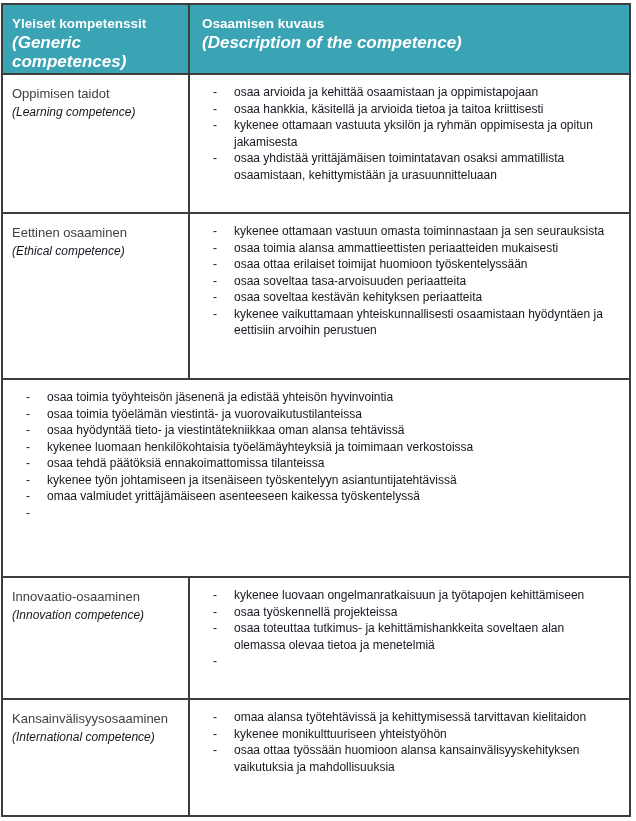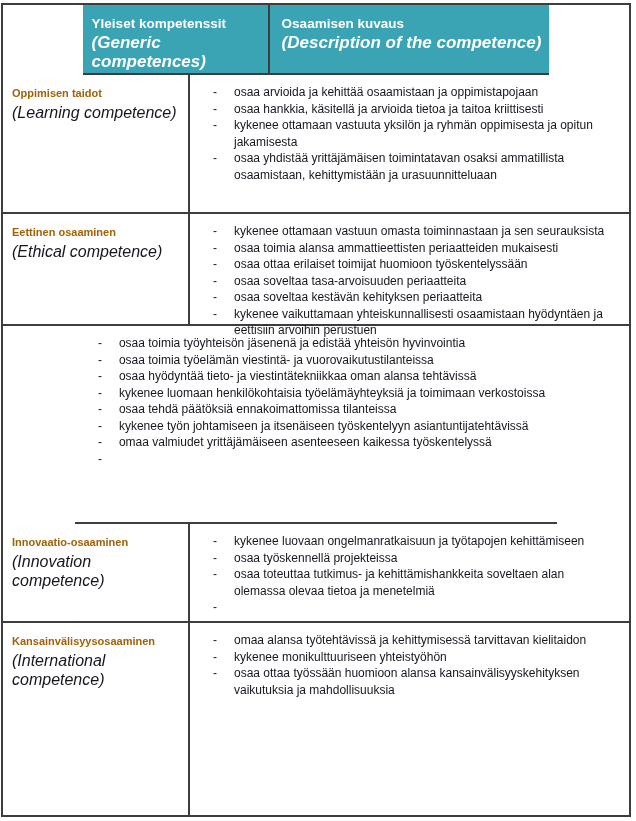--- a/index.html
+++ b/index.html
@@ -18,21 +18,20 @@
   .ctable {
     position: absolute;
     top: 3px; left: 1px;
     width: 630px;
     height: 814px;
     border: 2px solid #3d3d3d;
     display: flex;
     flex-direction: column;
     box-sizing: border-box;
     background: #ffffff;
-    align-items: center;
   }
   .trow {
     display: flex;
     flex-direction: row;
     border-bottom: 2px solid #3d3d3d;
     box-sizing: border-box;
     flex: 0 0 auto;
   }
   .trow:last-child { border-bottom: none; flex: 1 1 auto; }
   .cell-left {
@@ -60,27 +59,27 @@
     line-height: 19px;
   }
   .head-sub {
     font-size: 17px;
     font-weight: bold;
     font-style: italic;
     line-height: 19px;
   }
   
   .row-title {
-    font-size: 11px;
-    font-weight: bold;
-    color: #a16207;
+    font-size: 13px;
+    font-weight: normal;
+    color: #404040;
     line-height: 19px;
   }
   .row-sub {
-    font-size: 16px;
+    font-size: 12px;
     font-style: italic;
     color: #16161f;
     line-height: 19px;
   }
   .bullets {
     margin: 0;
     padding: 0;
     list-style: none;
   }
   .bullet {
@@ -93,23 +92,23 @@
   .bullet .marker {
     flex: 0 0 44px;
     text-align: left;
     padding-left: 23px;
     box-sizing: border-box;
   }
   .bullet .btext { flex: 1 1 auto; padding-right: 4px; }
 
   
   .trow.r0 { height: 139px; }
-  .trow.r1 { height: 112px; }
+  .trow.r1 { height: 166px; }
   .trow.r2 { height: 198px; }
-  .trow.r3 { height: 99px; }
+  .trow.r3 { height: 122px; }
 </style>
 </head>
 <body>
 
 <div class="page">
   <div class="ctable">
 
     <div class="trow thead">
       <div class="cell-left">
         <div class="head-title">Yleiset kompetenssit</div>

